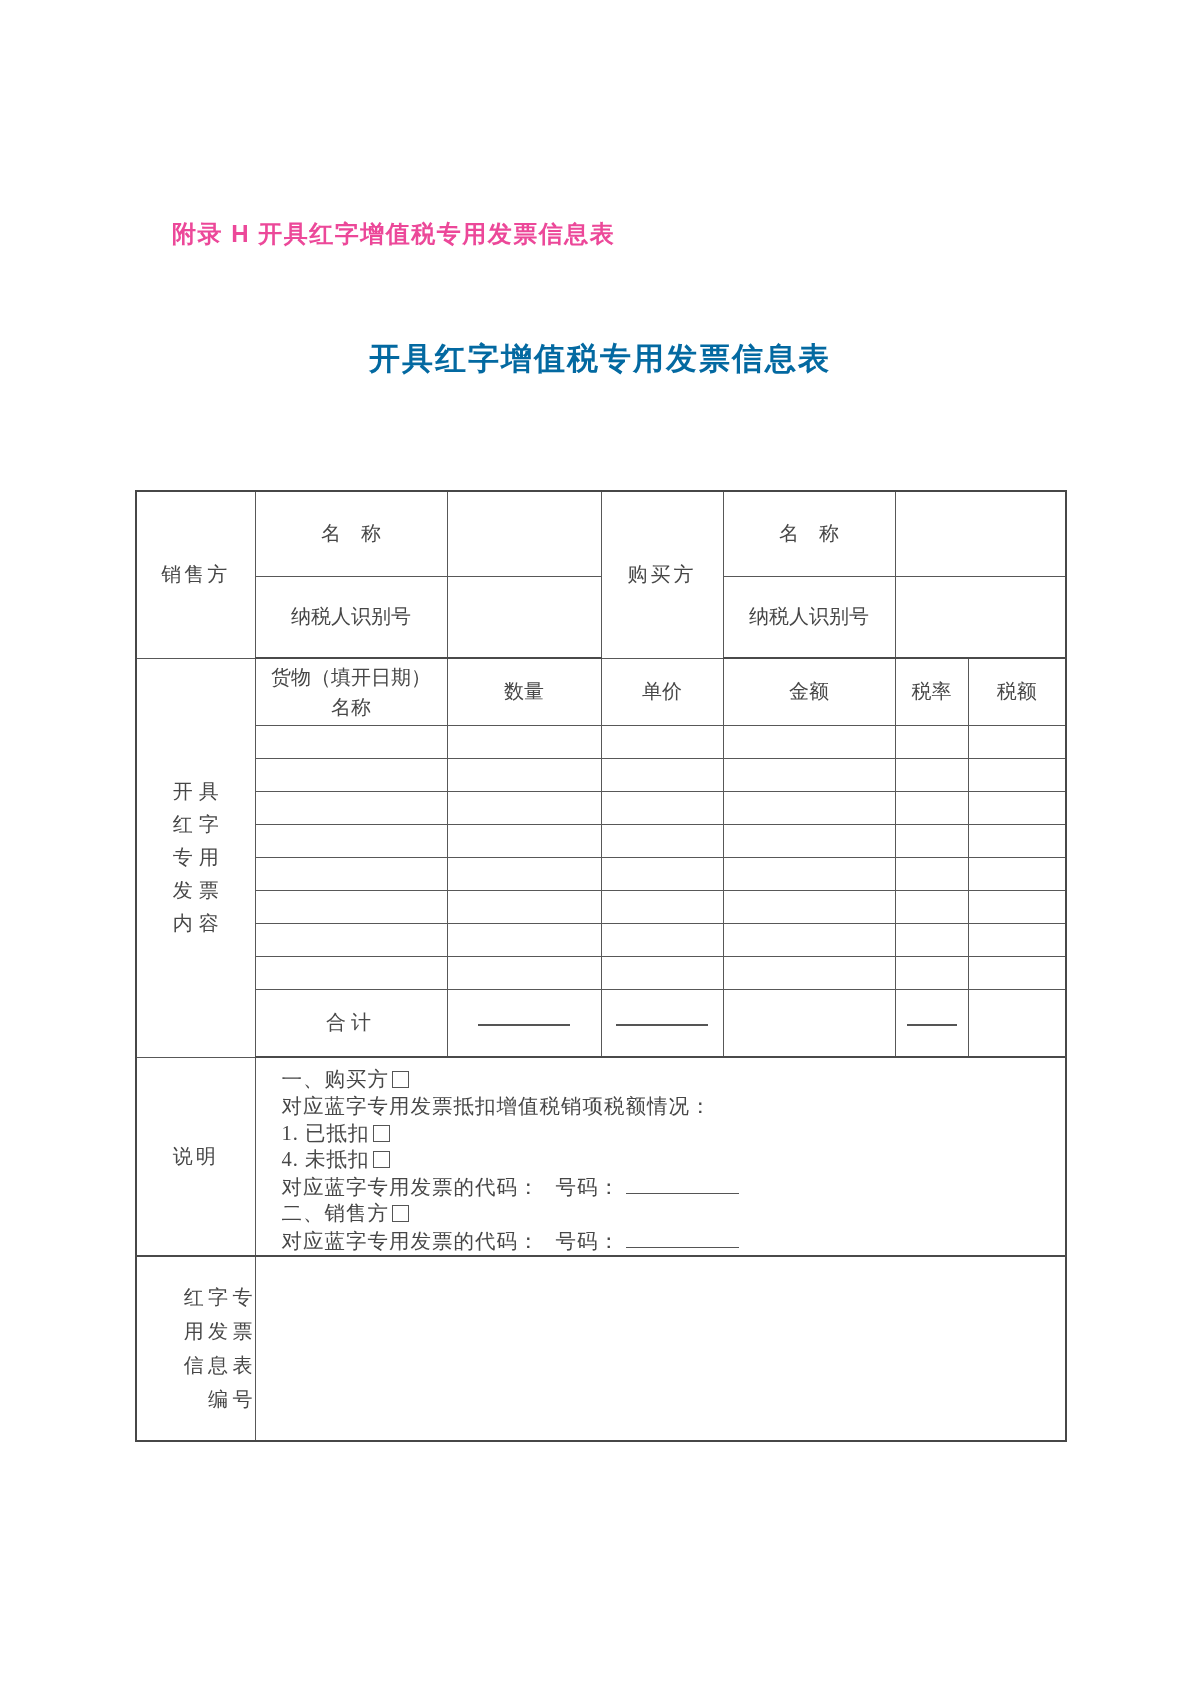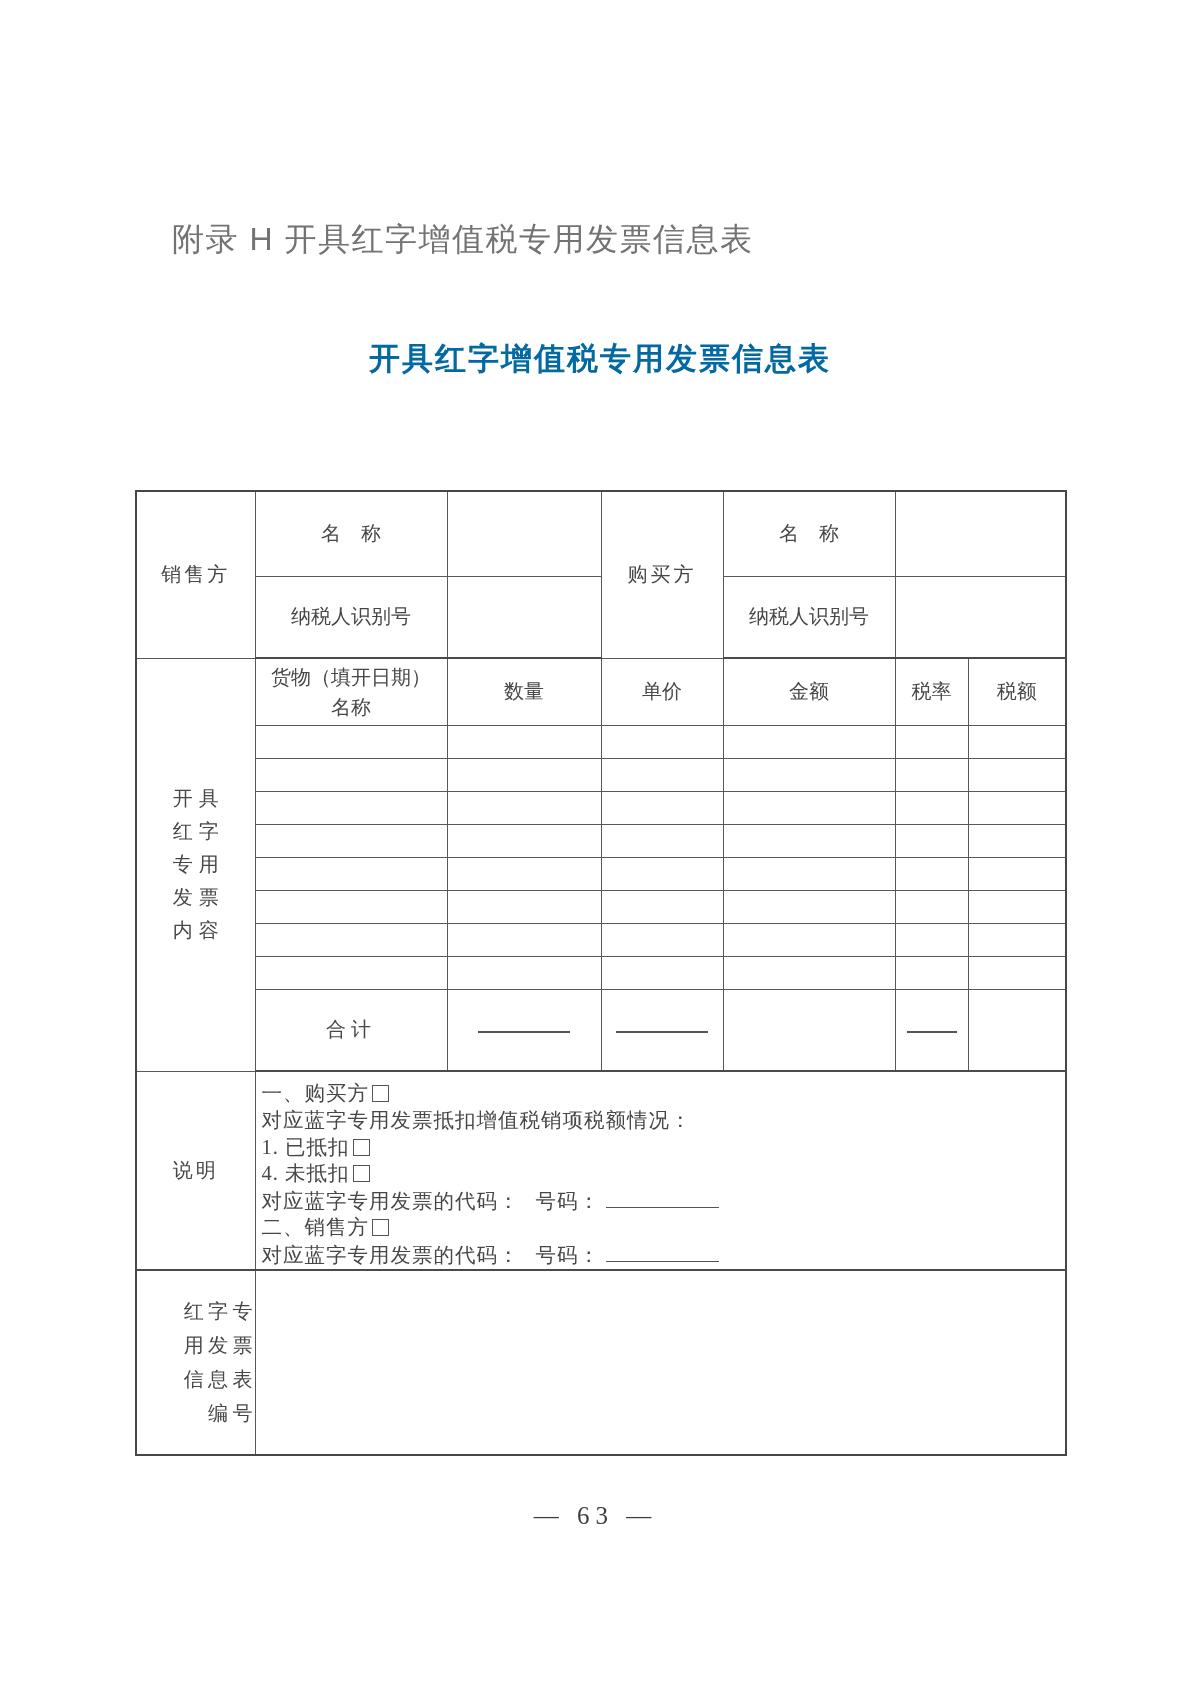--- a/index.html
+++ b/index.html
@@ -4,21 +4,21 @@
 <style>
   * { margin:0; padding:0; box-sizing:border-box; }
   body { background:#e8e8e8; font-family:"Liberation Serif","DejaVu Serif",serif; }
   .page {
     position:relative; width:1191px; height:1684px; margin:0 auto;
     background:#ffffff; color:#474747; overflow:hidden;
   }
   .appendix-heading {
     position:absolute; left:172px; top:218px;
     font-family:"Liberation Sans","DejaVu Sans",sans-serif;
-    font-weight:normal; font-size:32px; letter-spacing:1.5px; color:#737373;
+    font-weight:bold; font-size:24px; letter-spacing:1.5px; color:#ec4899;
   }
   .form-title {
     position:absolute; left:135px; width:930px; top:338px;
     text-align:center; font-weight:bold; font-size:31px;
     letter-spacing:2px; color:#0369a1;
   }
   .date-line {
     position:absolute; left:222px; top:438px;
     font-size:21px; letter-spacing:3px; color:#454545;
   }
@@ -36,21 +36,21 @@
   }
   table.main-table { border:2.5px solid #474747; }
   tr.sect-end td { border-bottom-width:2.5px; border-bottom-color:#4a4a4a; }
   .sp { letter-spacing:0.15em; }
   .vlabel div { line-height:33px; letter-spacing:0.3em; margin-right:-0.3em; }
   .vlabel4 div { line-height:34px; letter-spacing:0.22em; margin-right:-0.22em;text-align:right; }
   .goods-head { line-height:30px; }
   .dash { display:inline-block; border-top:2px solid #555; vertical-align:middle; }
   .dash-long { width:92px; }
   .dash-short { width:50px; }
-  td.notes-cell { text-align:left; vertical-align:top; padding:8px 10px 0 6px; }
+  td.notes-cell { text-align:left; vertical-align:top; padding:8px 10px 0 26px; }
   .note-line { line-height:26.8px; letter-spacing:1px; font-size:20.5px; }
   .cb {
     display:inline-block; width:17px; height:17px;
     border:1.5px solid #555; vertical-align:-2px; margin-left:3px;
   }
   .gap-part { margin-left:16px;text-align:right; }
   .uline { display:inline-block; width:113px; border-bottom:1.8px solid #555; height:1em; vertical-align:baseline; margin-left:6px; }
   .page-number {
     position:absolute; left:0; width:100%; top:1502px;
     text-align:center; font-size:25px; letter-spacing:6px; color:#3e3e3e;
@@ -170,21 +170,21 @@
     <td></td>
   </tr>
         <tr style="height:33px">
     <td></td>
     <td></td>
     <td></td>
     <td></td>
     <td></td>
     <td></td>
   </tr>
-        <tr style="height:82px" class="sect-end" id="total-row">
+        <tr style="height:68px" class="sect-end" id="total-row">
         <td style="letter-spacing:0.25em;">合计</td>
         <td><span class="dash dash-long"></span></td>
         <td><span class="dash dash-long"></span></td>
         <td></td>
         <td><span class="dash dash-short"></span></td>
         <td></td>
       </tr>
 
       <tr style="height:195px" class="sect-end">
         <td class="sp">说明</td>
@@ -204,14 +204,13 @@
           <div>红字专</div>
           <div>用发票</div>
           <div>信息表</div>
           <div>编号</div>
         </td>
         <td colspan="6"></td>
       </tr>
     </tbody>
   </table>
 
-  <div class="page-number">— 63 —</div>
 </div>
 
 </body></html>

